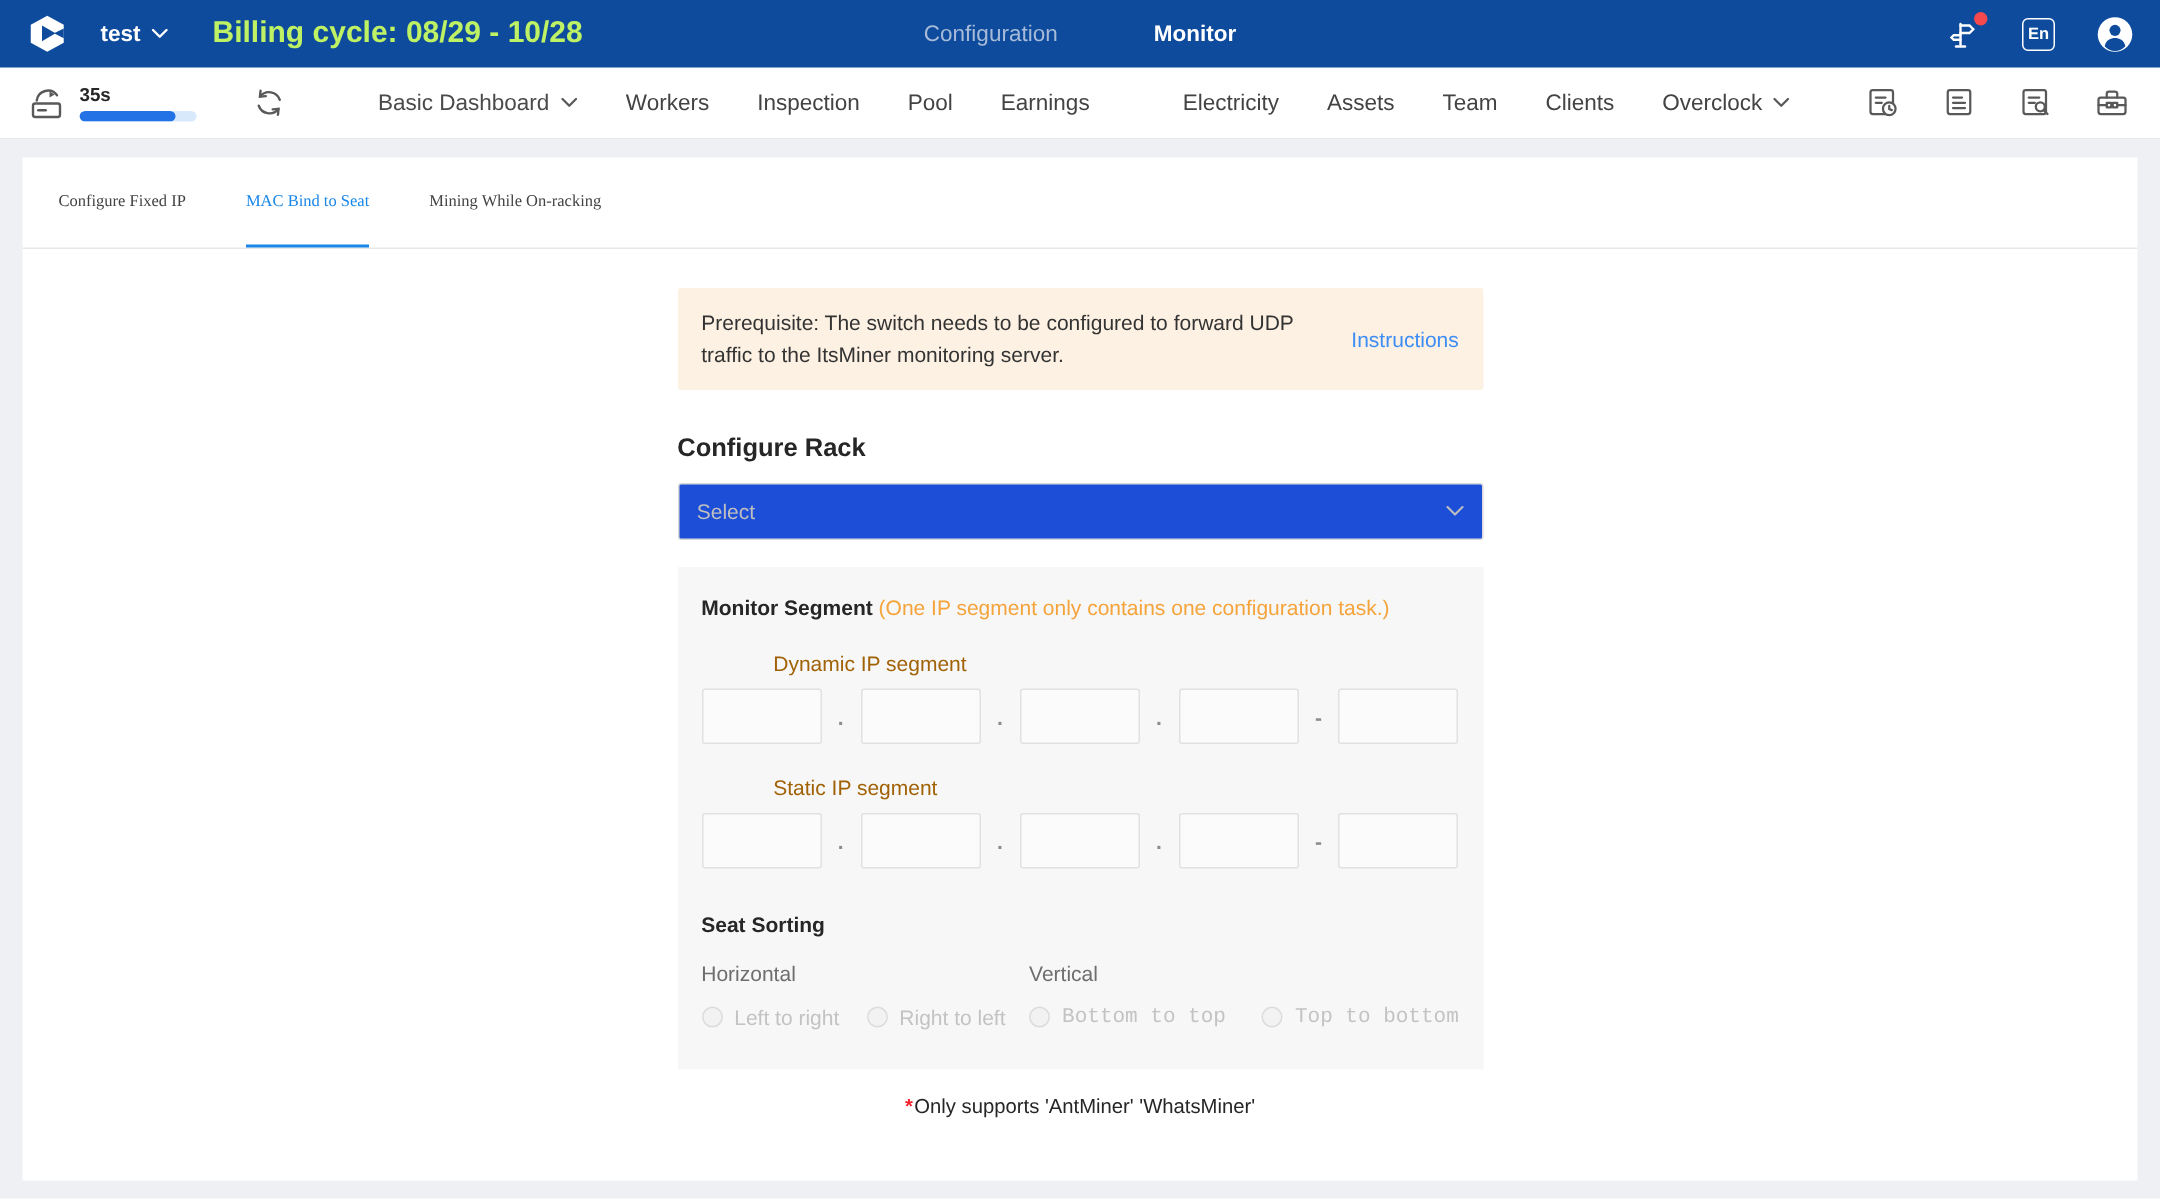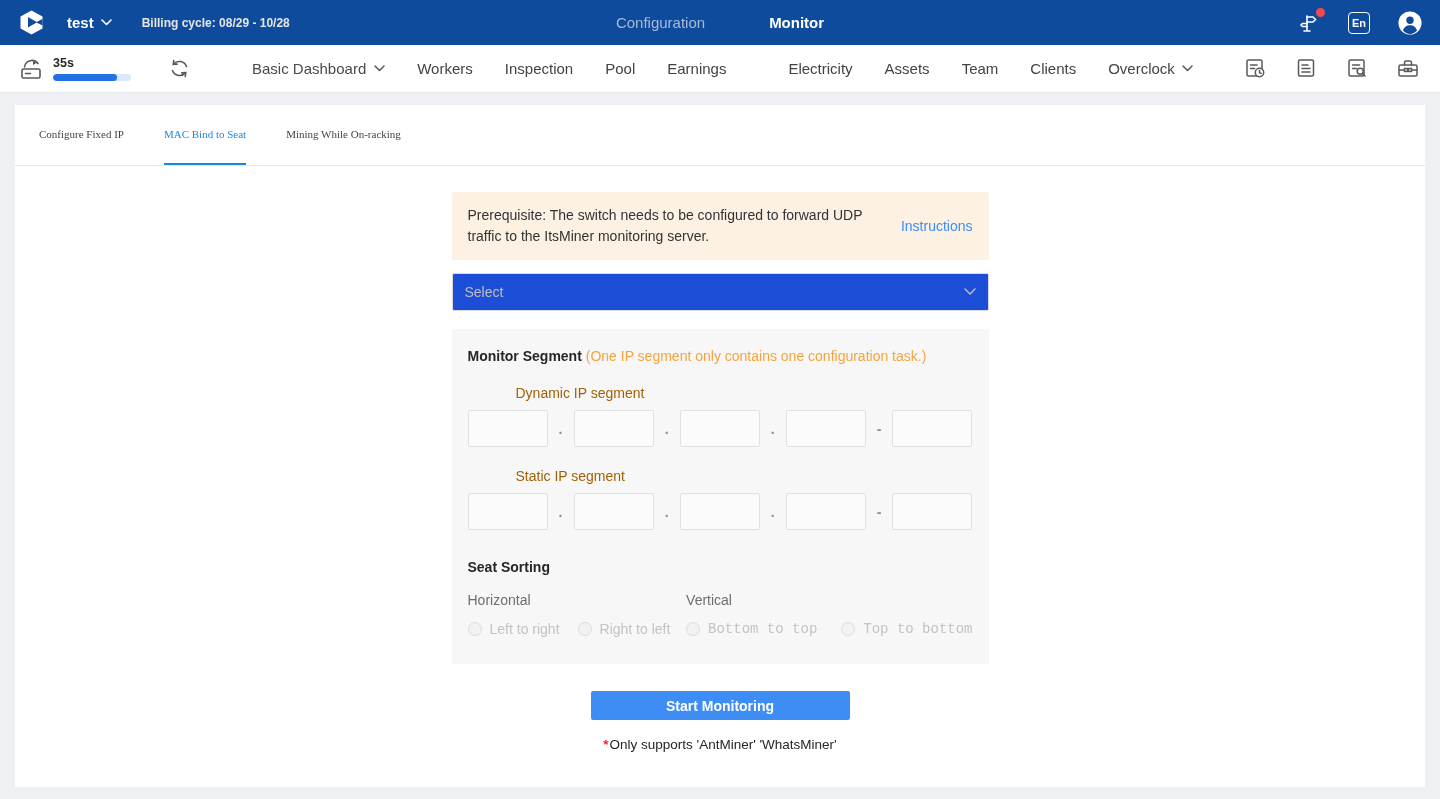--- a/index.html
+++ b/index.html
@@ -5,21 +5,21 @@
   * { margin:0; padding:0; box-sizing:border-box; }
   html,body { width:1440px; height:799px; overflow:hidden; }
   body { font-family:"Liberation Sans", sans-serif; background:#eef0f3; color:#262626; }
 
   
   .topbar { height:45px; background:#0E4B9D; display:flex; align-items:center; padding:0 18px; position:relative; }
   .logo { width:27px; height:27px; display:flex; align-items:center; }
   .org { display:flex; align-items:center; margin-left:22px; cursor:pointer; }
   .org-name { color:#fff; font-size:15px; font-weight:700; }
   .org .chev { margin-left:7px; }
-  .billing { color:#e5e5e5; font-size:12px; font-weight:600; margin-left:30px; }
+  .billing { color:#bef264; font-size:20px; font-weight:600; margin-left:30px; }
   .top-nav { position:absolute; left:50%; transform:translateX(-50%); display:flex; gap:64px; }
   .top-nav-item { font-size:15px; color:#A7BBD8; cursor:pointer; }
   .top-nav-item.active { color:#fff; font-weight:700; }
   .top-icons { margin-left:auto; display:flex; align-items:center; gap:27px; }
   .top-icon { position:relative; width:24px; height:24px; display:flex; align-items:center; justify-content:center; cursor:pointer; }
   .dot { position:absolute; top:-3px; right:-5px; width:9px; height:9px; border-radius:50%; background:#F5494D; }
   .lang-box { width:22px; height:22px; border:1.6px solid #fff; border-radius:4px; color:#fff; font-size:11px; font-weight:700; display:flex; align-items:center; justify-content:center; }
 
   
   .toolbar { height:48px; background:#fff; display:flex; align-items:center; padding:0 20px; border-bottom:1px solid #e7e9ec; }
@@ -234,20 +234,21 @@
     <div class="tab">Mining While On-racking</div>
   </div>
 
   <div class="content">
 
     <div class="notice">
       <div class="notice-text">Prerequisite: The switch needs to be configured to forward UDP traffic to the ItsMiner monitoring server.</div>
       <div class="notice-link">Instructions</div>
     </div>
 
+    <div class="section-title">Configure Rack</div>
 
     <div class="select">
       <span class="select-placeholder">Select</span>
       <span class="chev">
         <svg width="12" height="8" viewBox="0 0 12 8">
             <polyline points="1,1 6,6 11,1" fill="none" stroke="#bfbfbf" stroke-width="1.4" stroke-linecap="round" stroke-linejoin="round"></polyline>
           </svg>
       </span>
     </div>
 
@@ -307,20 +308,19 @@
             </div>
             <div class="radio-opt">
               <span class="radio-circle"></span>
               <span class="radio-label">Top to bottom</span>
             </div>
           </div>
         </div>
       </div>
     </div>
 
-    <button class="start-btn">Start Monitoring</button>
 
     <div class="footnote">
       <span class="red">*</span><span>Only supports 'AntMiner' 'WhatsMiner'</span>
     </div>
 
   </div>
 </div>
 
 </body></html>

